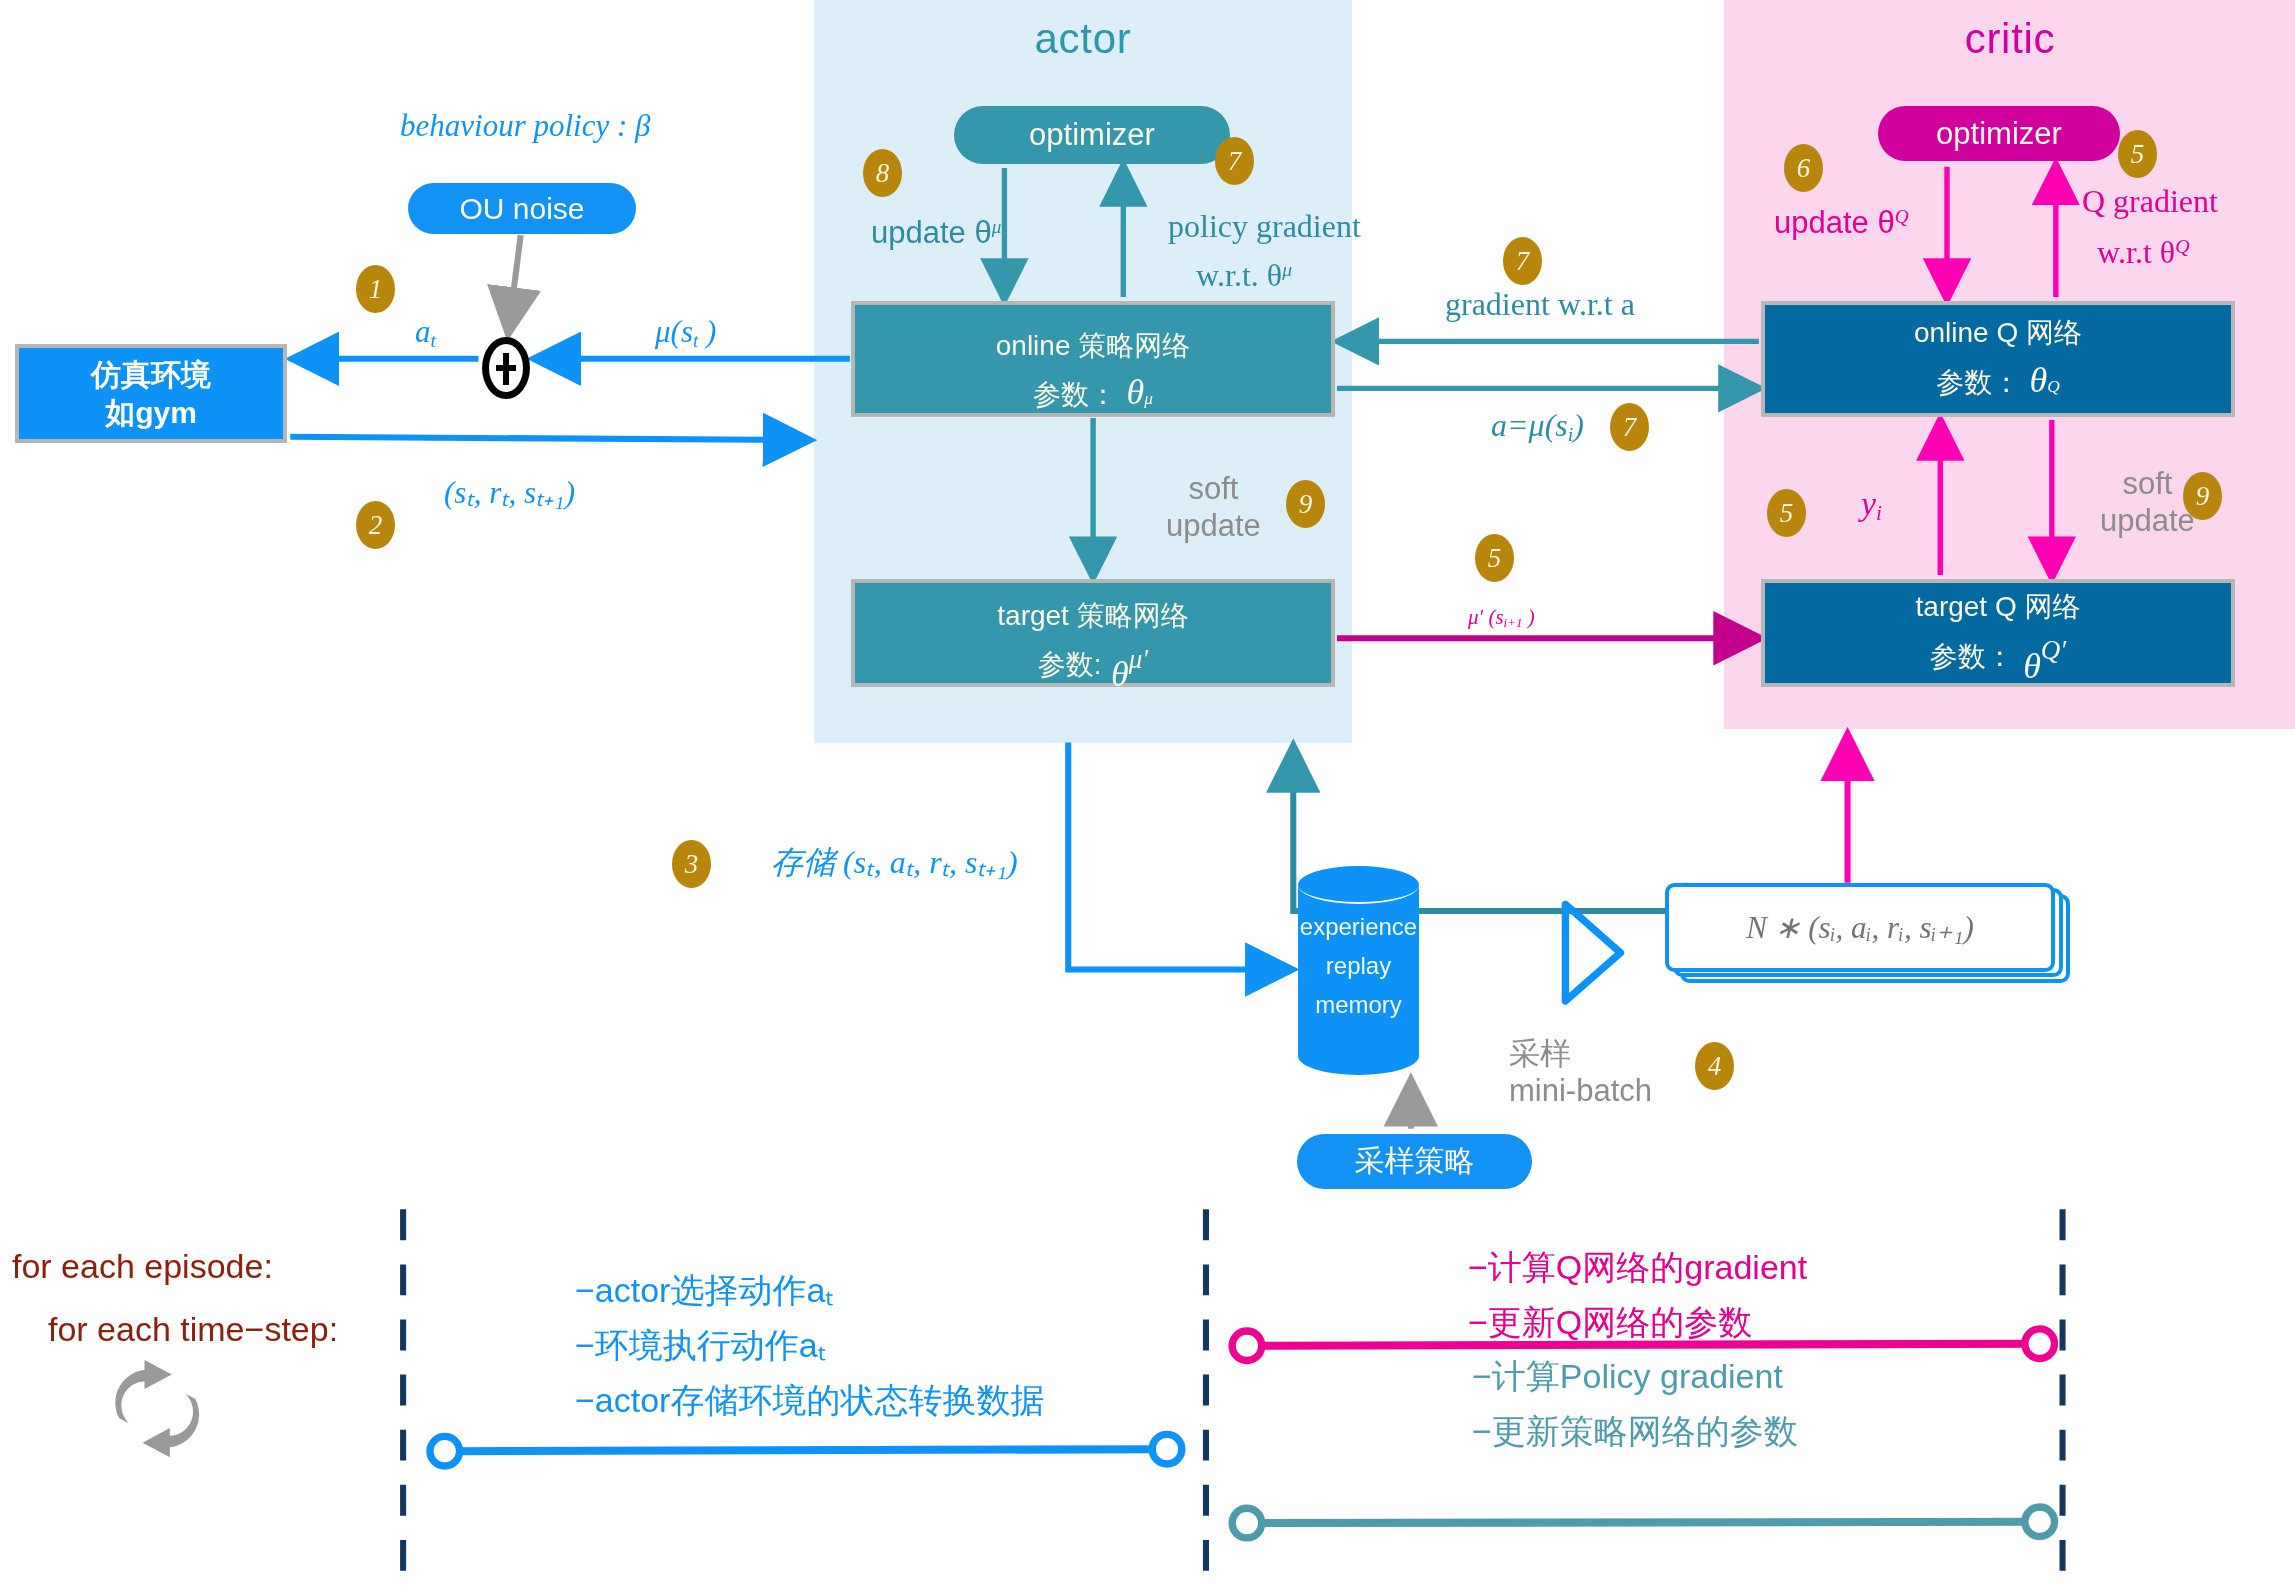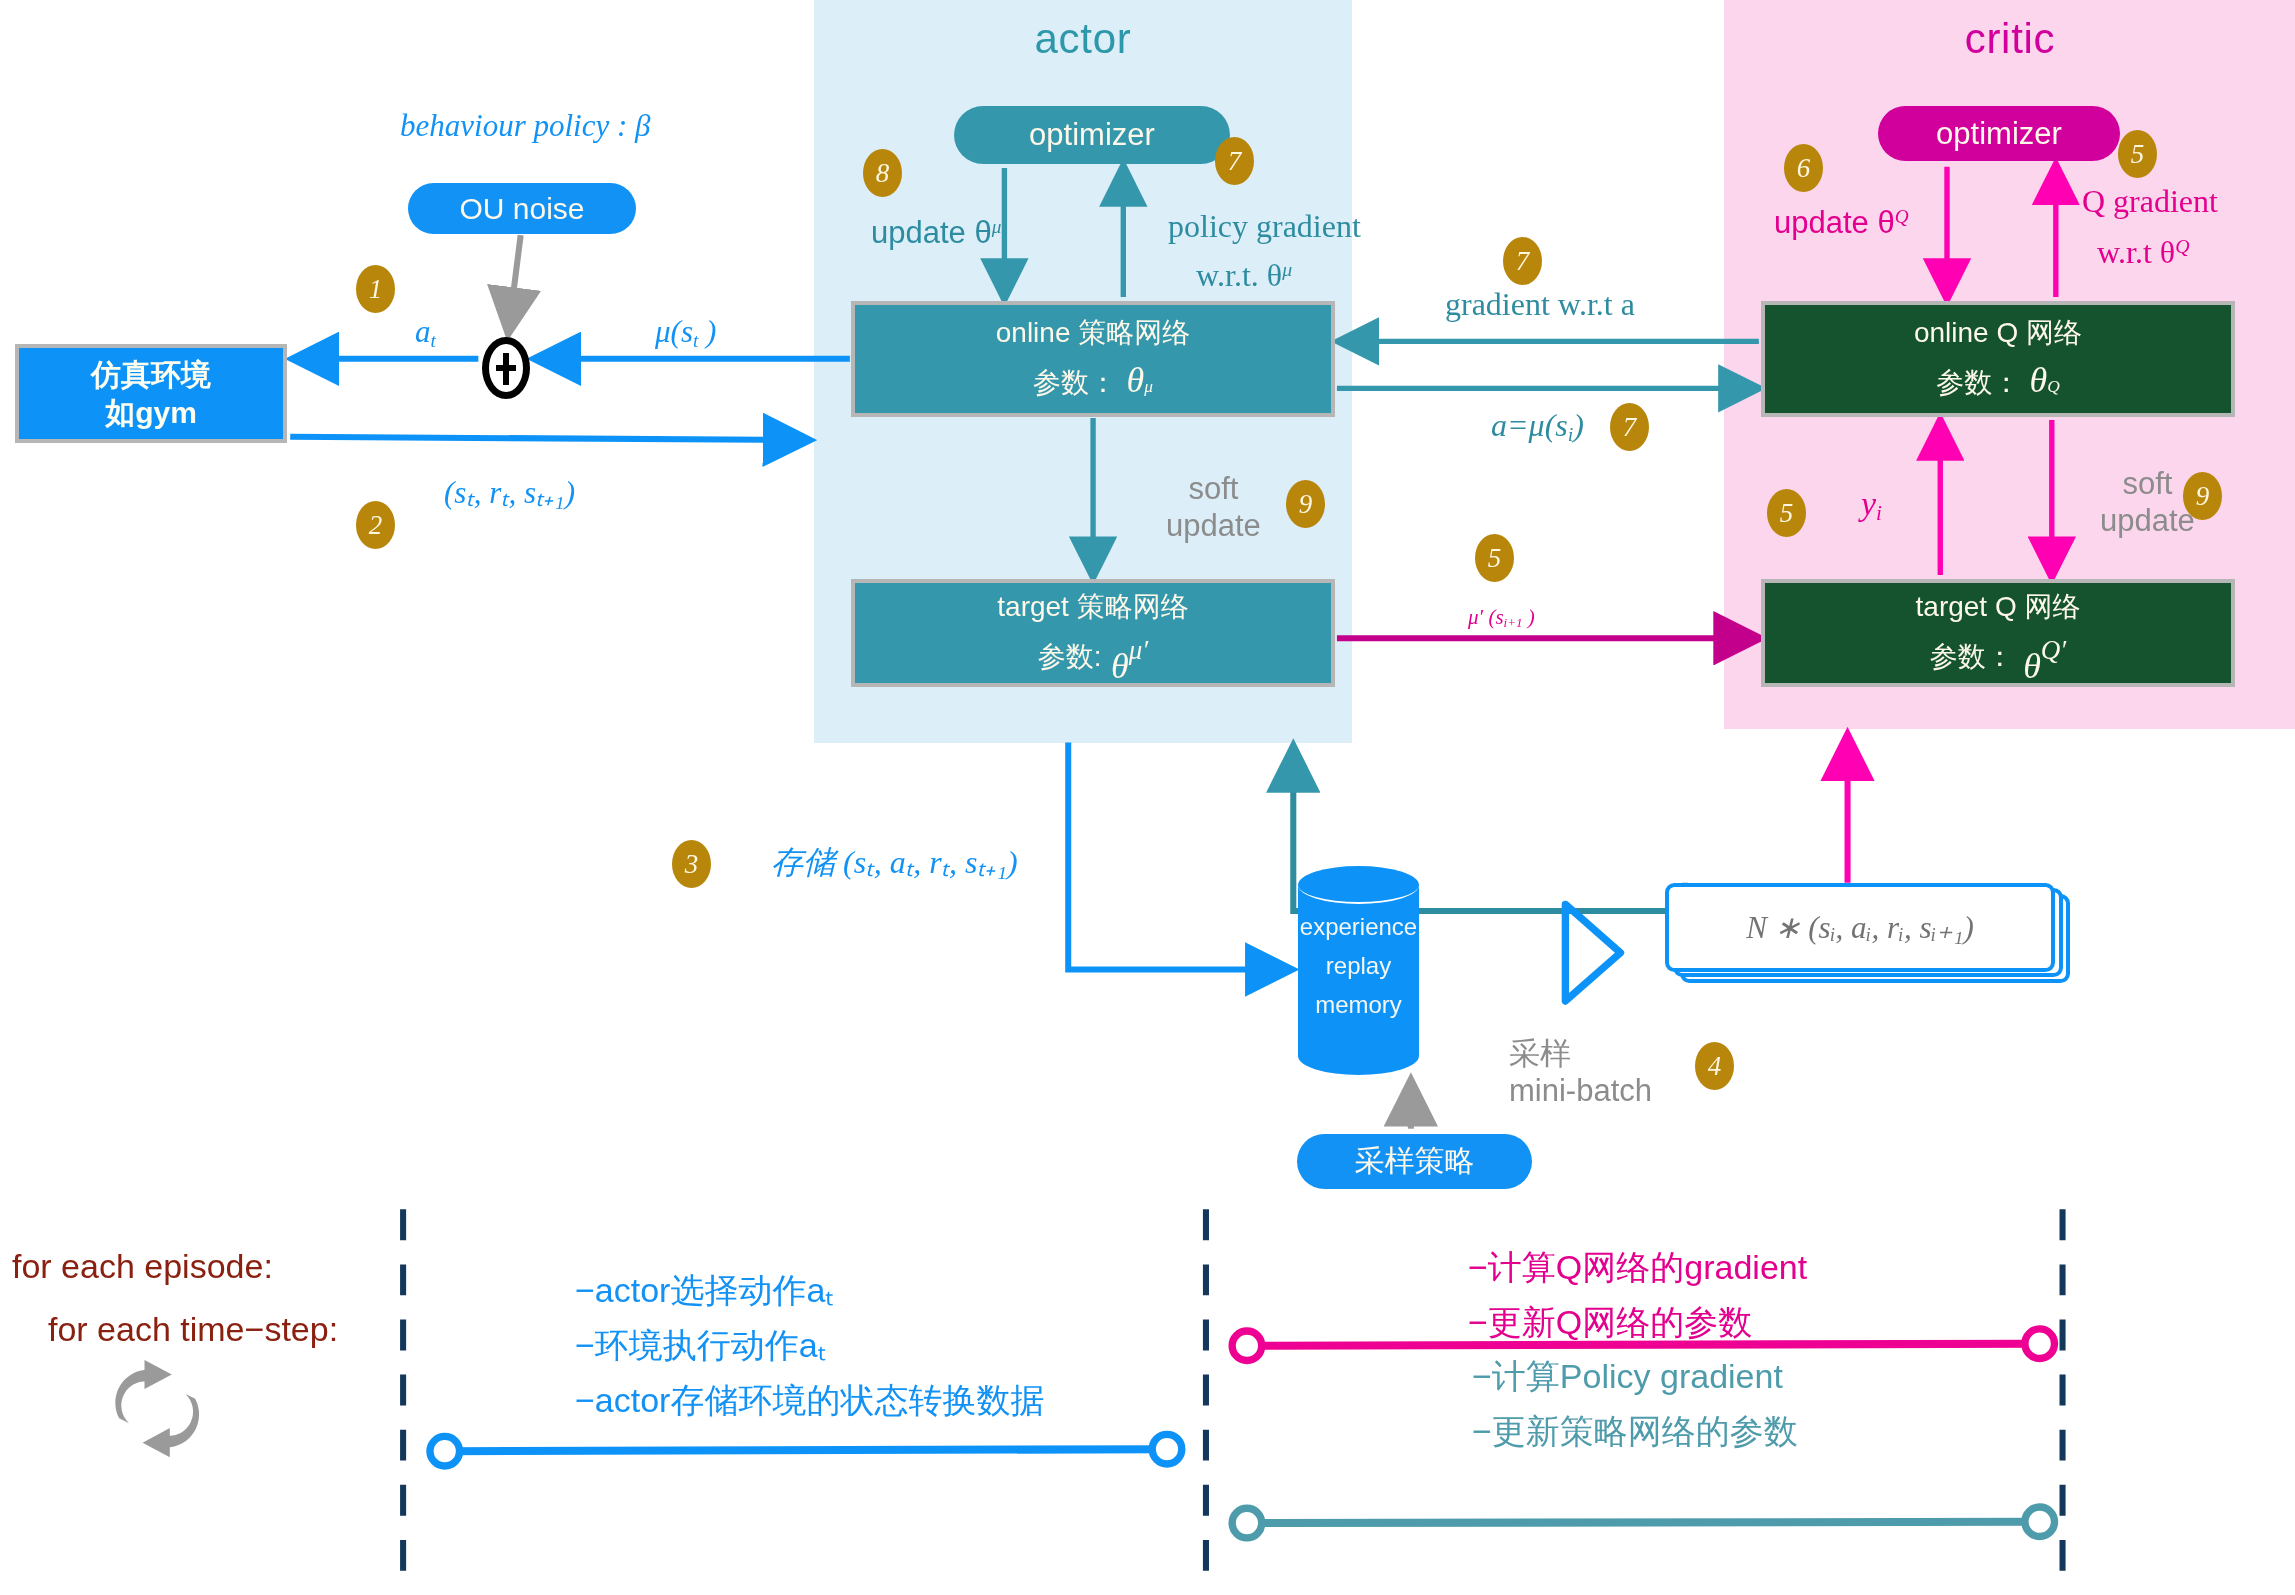--- a/index.html
+++ b/index.html
@@ -15,22 +15,22 @@
   .panel-title{position:absolute;width:100%;text-align:center;font-size:42px;letter-spacing:0.7px;}
   .t-actor{top:15px;color:#2e98ab;}
   .t-critic{top:15px;color:#d1009c;}
 
   
   .netbox{position:absolute;border:4px solid #b6b6b6;box-sizing:border-box;
           display:flex;flex-direction:column;align-items:center;justify-content:center;
           color:#fdf8ea;}
   .netbox .l1{font-size:28px;line-height:1.1;}
   .netbox .l2{font-size:28px;line-height:1.1;margin-top:12px;display:flex;align-items:baseline;}
-  .teal{background:#3597ab;}
-  .mag{background:#14532d;}
+  .teal{background:#3597ab;justify-content:flex-end;}
+  .mag{background:#0369a1;}
 
   .box-online-policy{left:851px;top:301px;width:484px;height:116px;}
   .box-target-policy{left:851px;top:579px;width:484px;height:108px;}
   .box-online-q{left:1761px;top:301px;width:474px;height:116px;}
   .box-target-q{left:1761px;top:579px;width:474px;height:108px;}
 
   
   .pill{position:absolute;border-radius:671px;display:flex;align-items:center;
         justify-content:center;color:#fdf8ea;}
   .pill-opt-actor{left:954px;top:106px;width:276px;height:58px;background:#3597ab;font-size:31px;}

